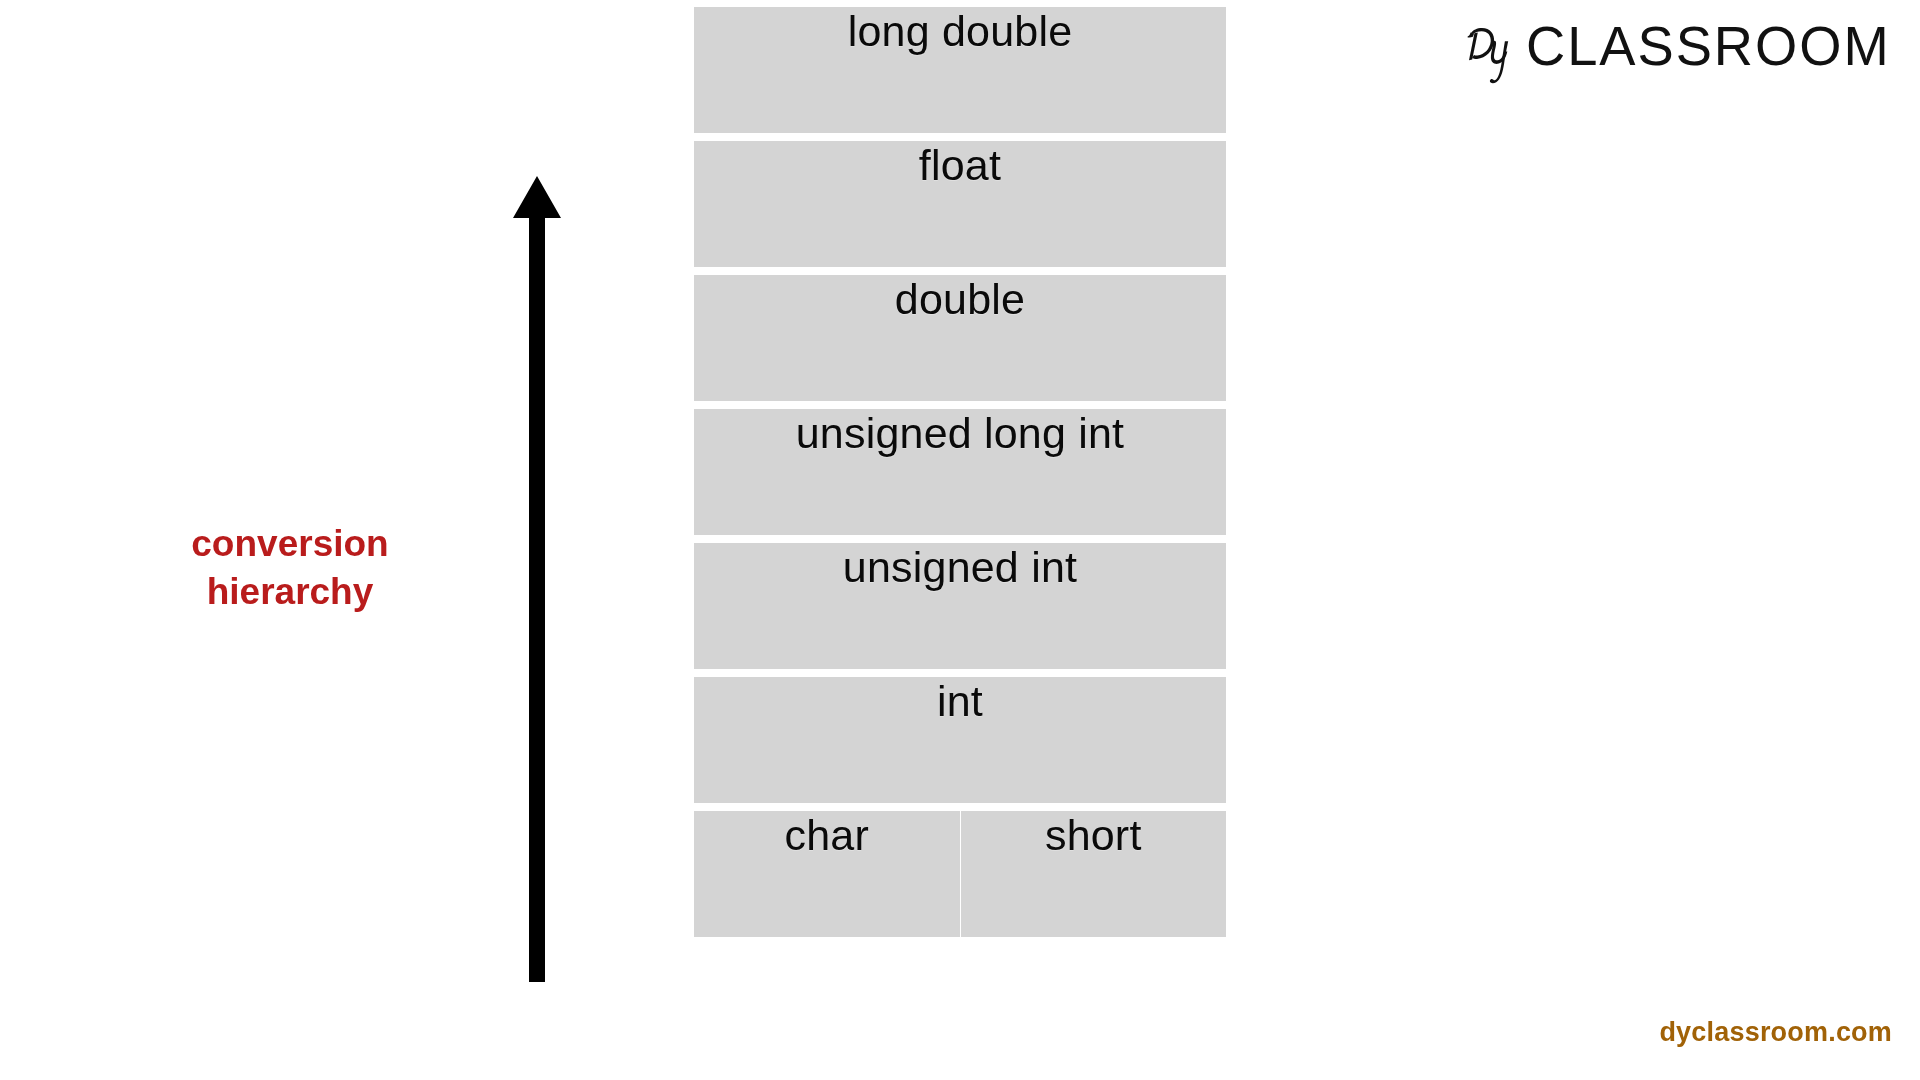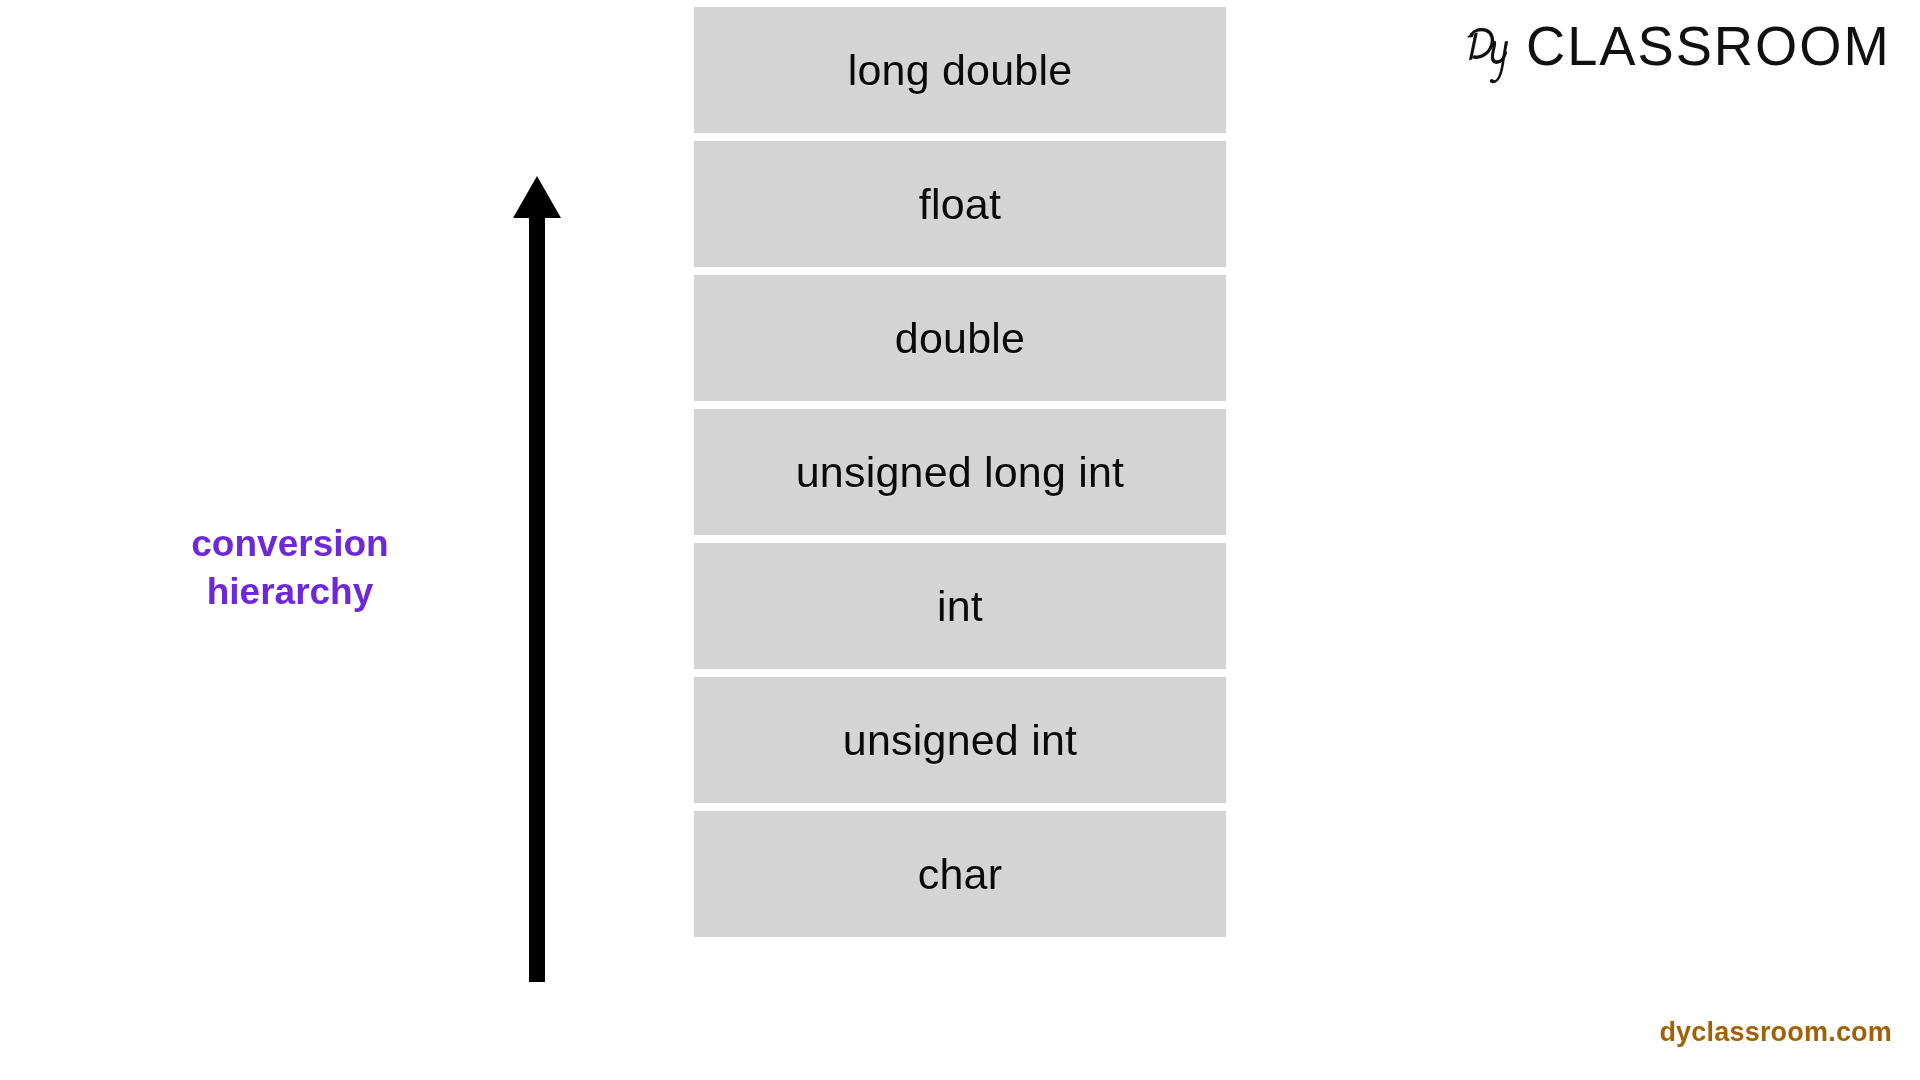--- a/index.html
+++ b/index.html
@@ -44,21 +44,21 @@
   
   .hierarchy-label {
     position: absolute;
     left: 160px;
     top: 520px;
     width: 260px;
     text-align: center;
     font-size: 37px;
     font-weight: bold;
     line-height: 1.30;
-    color: #6d28d9;
+    color: #b91c1c;
     white-space: pre-line;
   }
 
   
   .arrow {
     position: absolute;
     left: 502px;
     top: 170px;
     width: 70px;
     height: 815px;
@@ -69,21 +69,21 @@
     position: absolute;
     left: 694px;
     top: 7px;
     width: 532px;
   }
   .box {
     background: #d4d4d4;
     height: 126px;
     margin-bottom: 8px;
     display: flex;
-    align-items: center;
+    align-items: flex-start;
     justify-content: center;
     box-sizing: border-box;
   }
   .box-label {
     font-size: 43px;
     font-weight: normal;
     color: #0a0a0a;
     letter-spacing: 0.2px;
     white-space: nowrap;
     text-shadow: 0 1px 0 rgba(255,255,255,0.28);
@@ -159,28 +159,31 @@
   <div class="box">
     <span class="box-label">double</span>
   </div>
 
   <div class="box">
     <span class="box-label">unsigned long int</span>
   </div>
 
 
   <div class="box">
-    <span class="box-label">int</span>
+    <span class="box-label">unsigned int</span>
   </div>
 
   <div class="box">
-    <span class="box-label">unsigned int</span>
+    <span class="box-label">int</span>
   </div>
 
   <div class="split-row">
     <div class="box">
       <span class="box-label">char</span>
+    </div>
+    <div class="box">
+      <span class="box-label">short</span>
     </div>
   </div>
 
 </div>
 
 <div class="footer">dyclassroom.com</div>
 
 </body></html>

